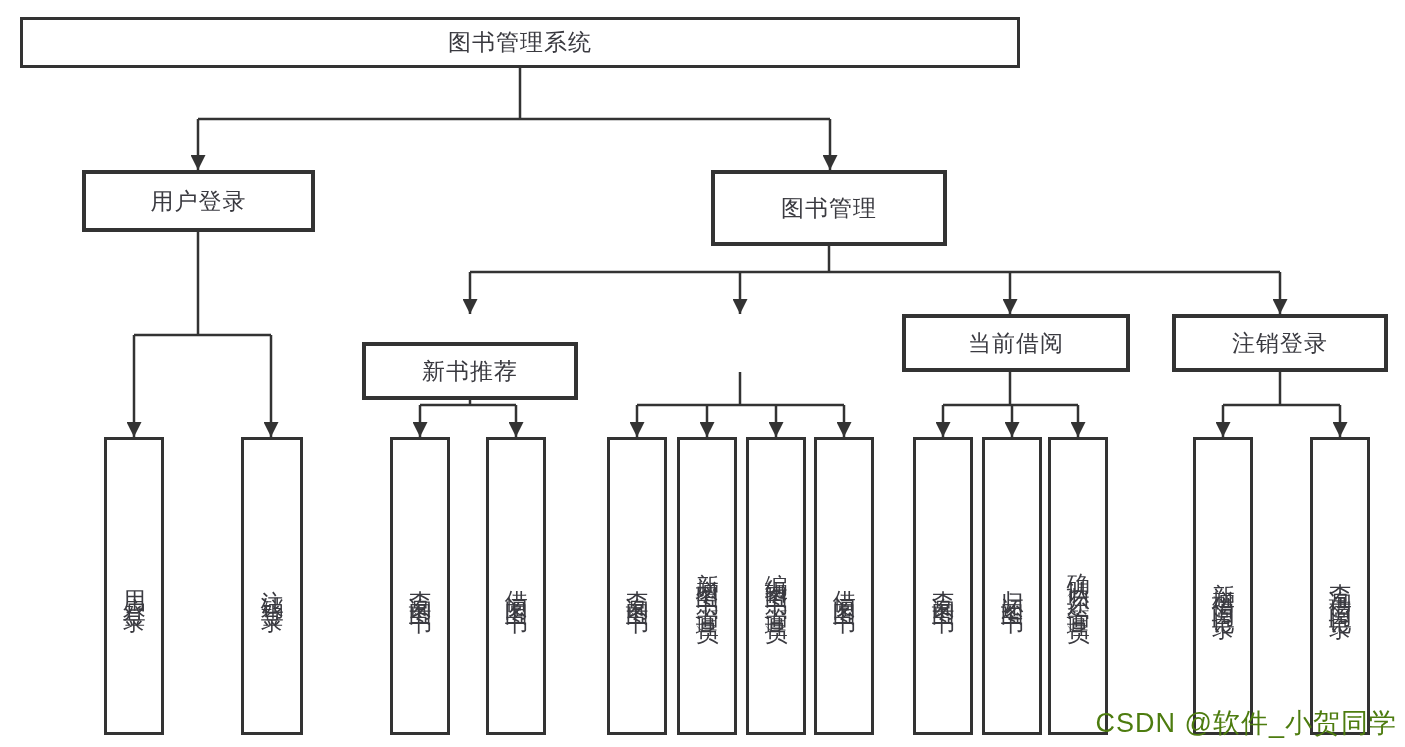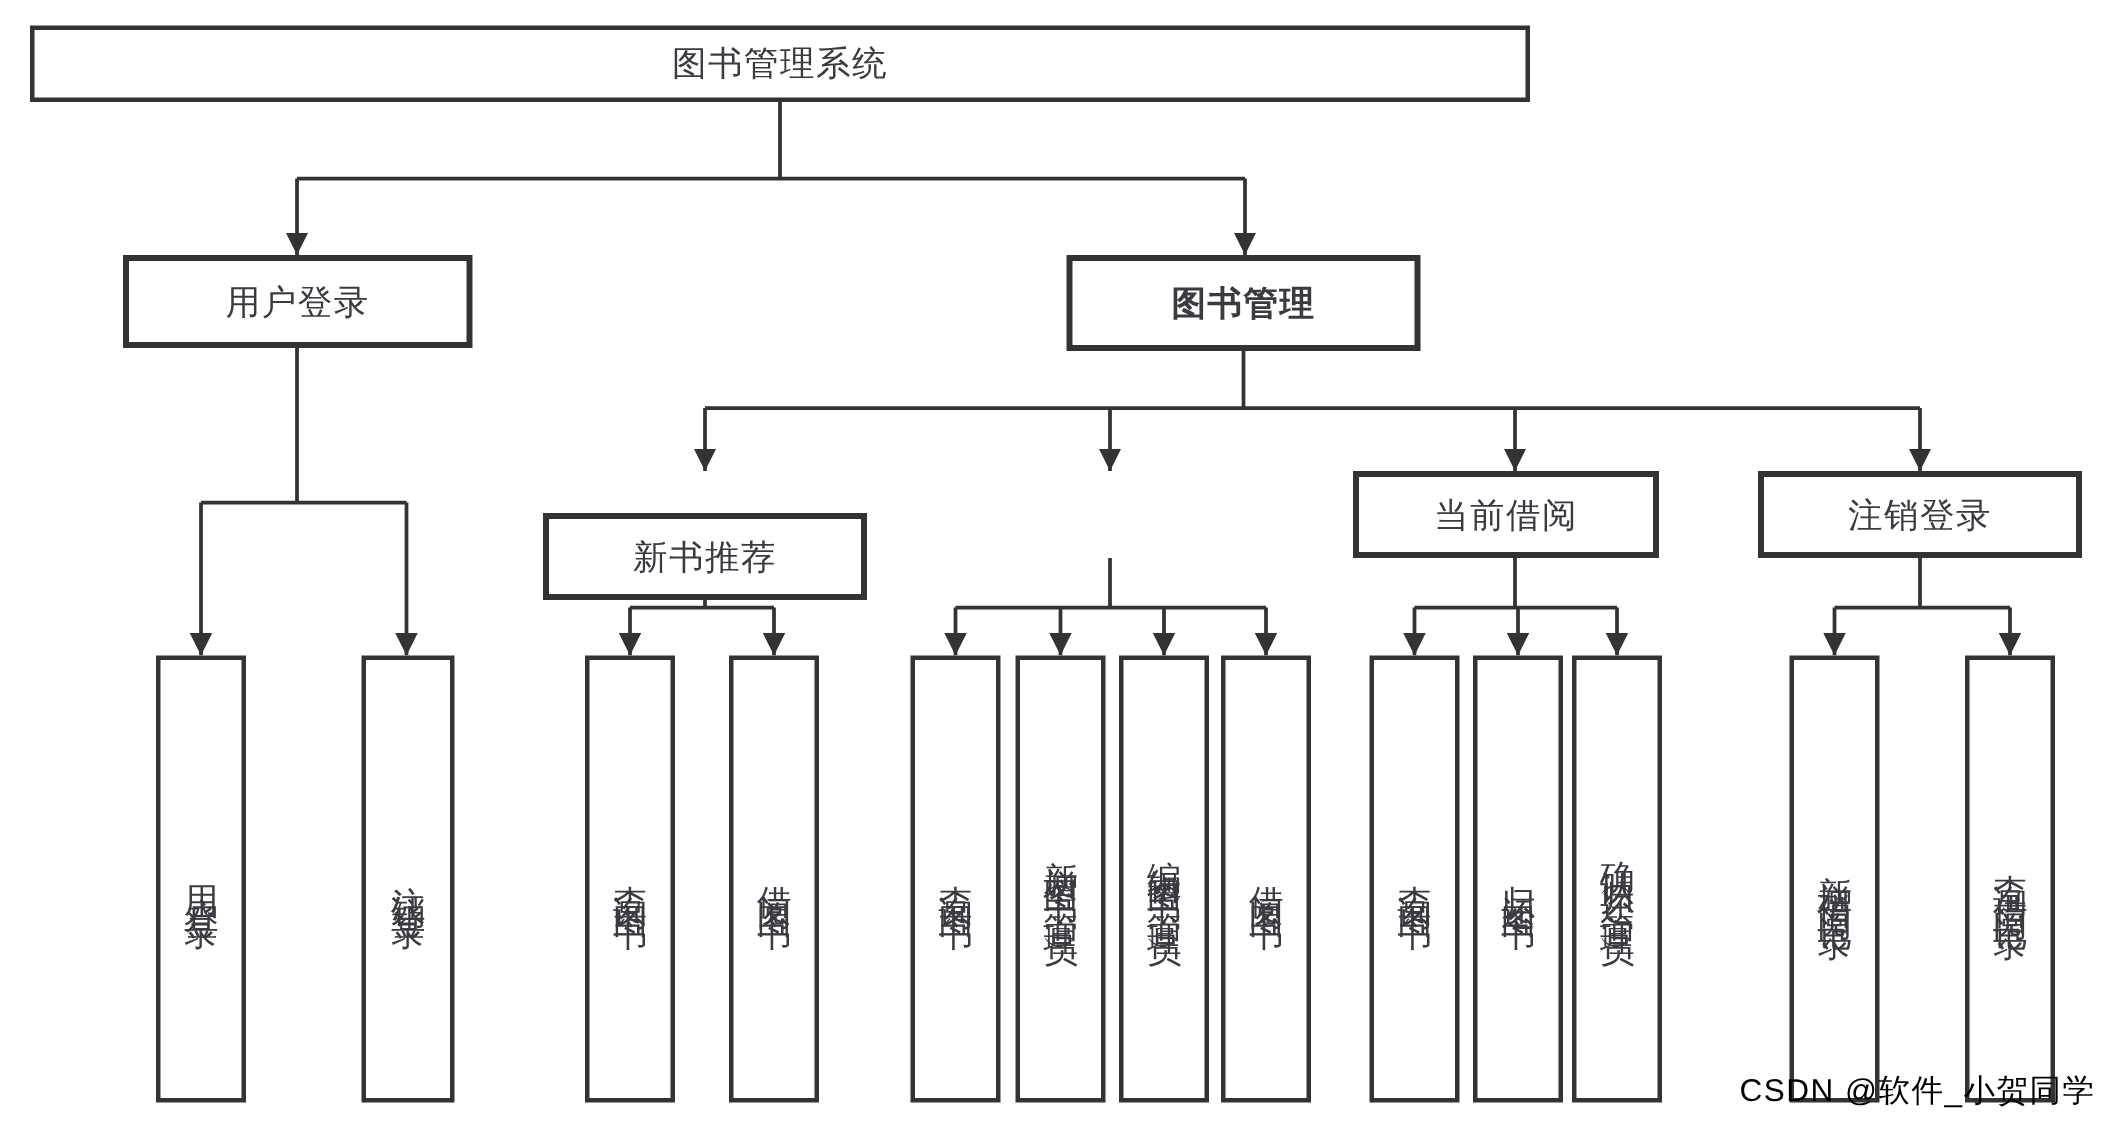--- a/index.html
+++ b/index.html
@@ -51,22 +51,22 @@
     font-size: 23px;
     letter-spacing: 7px;
     line-height: 1.1;
     white-space: nowrap;
   }
   .watermark {
     position: absolute;
     right: 8px;
     bottom: 6px;
     z-index: 3;
-    font-size: 21px;
-    color: #000000;
+    font-size: 27px;
+    color: #4d7c0f;
     letter-spacing: 1px;
     white-space: nowrap;
   }
 </style>
 </head>
 <body>
 
 <div class="canvas">
 
   <svg class="connectors" width="1405" height="747" viewBox="0 0 1405 747">
@@ -133,28 +133,28 @@
     </g>
   </svg>
 
   <div class="box" style="left:20px; top:17px; width:1000px; height:51px;">
     <span class="h-label">图书管理系统</span>
   </div>
 
   <div class="box lv2" style="left:82px; top:170px; width:233px; height:62px;">
     <span class="h-label">用户登录</span>
   </div>
-  <div class="box lv2" style="left:711px; top:170px; width:236px; height:64px;font-weight:bold;">
+  <div class="box lv2" style="left:711px; top:170px; width:236px; height:76px;">
     <span class="h-label">图书管理</span>
   </div>
 
   <div class="box lv3" style="left:362px; top:314px; width:216px; height:58px;margin-top:28px;">
     <span class="h-label">新书推荐</span>
   </div>
-  <div class="box lv3" style="left:902px; top:314px; width:204px; height:58px;">
+  <div class="box lv3" style="left:902px; top:314px; width:228px; height:58px;">
     <span class="h-label">当前借阅</span>
   </div>
   <div class="box lv3" style="left:1172px; top:314px; width:216px; height:58px;">
     <span class="h-label">注销登录</span>
   </div>
 
   <div class="box" style="left:104px; top:437px; width:60px; height:298px;">
     <span class="v-label">用户登录</span>
   </div>
   <div class="box" style="left:241px; top:437px; width:62px; height:298px;">

